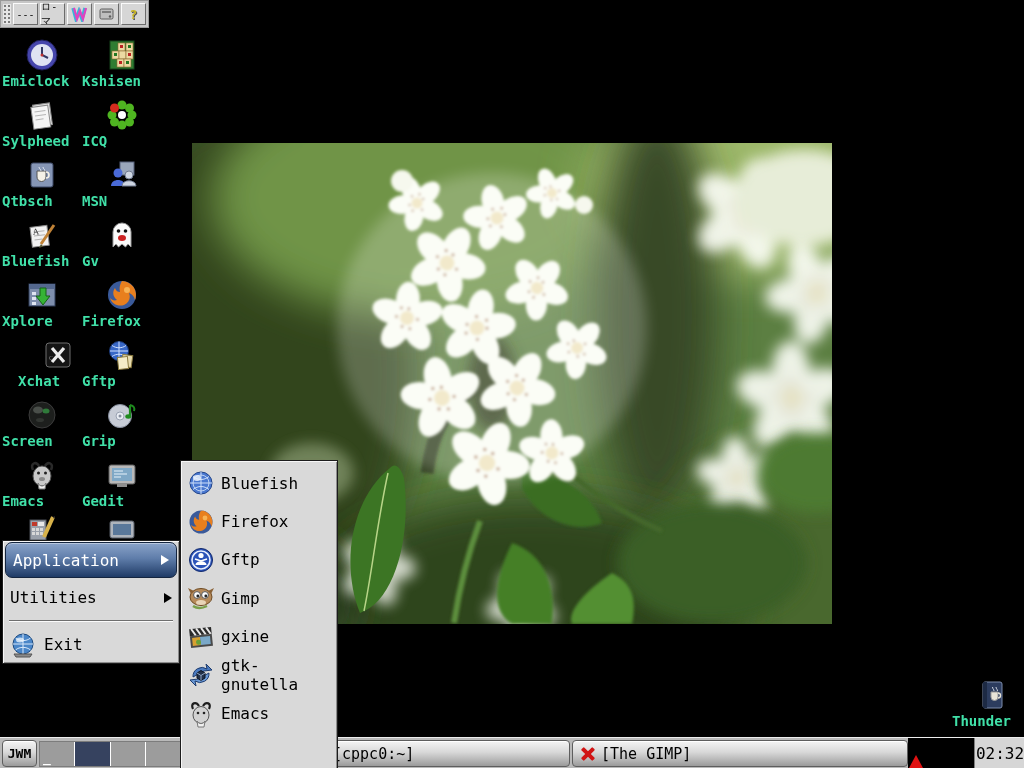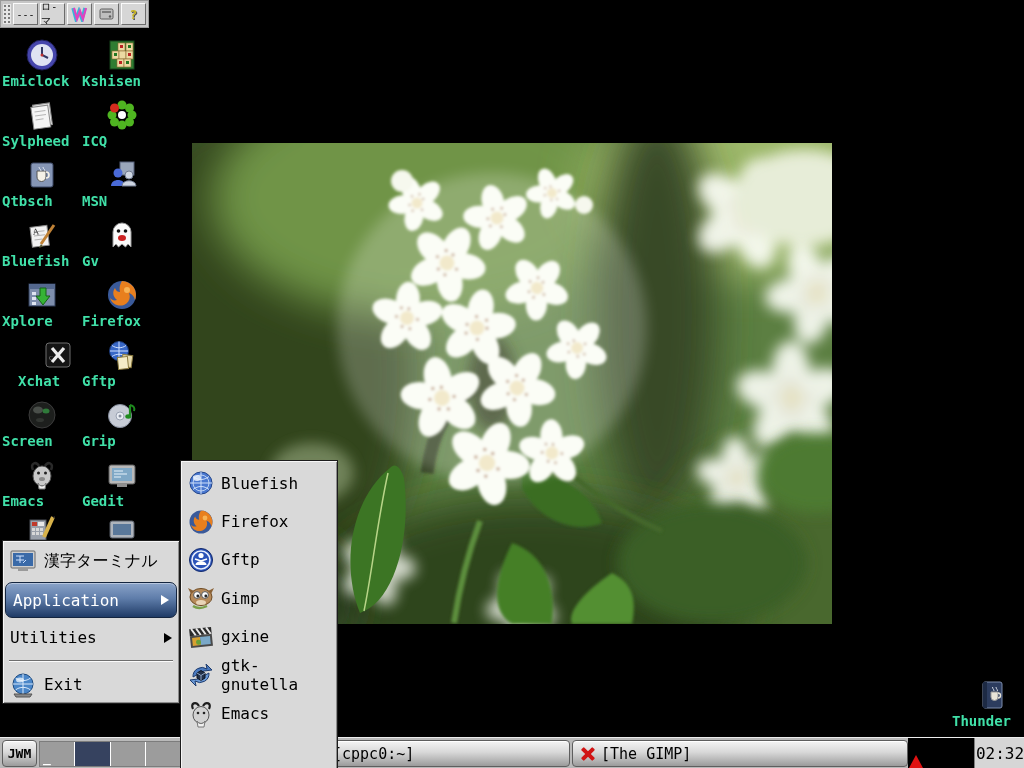--- a/index.html
+++ b/index.html
@@ -413,31 +413,20 @@
         <rect x="8" y="4" width="4" height="26" fill="#1d2a44"></rect>
         <path d="M16,14 h7 v5 a3.5,3.5 0 0 1 -7,0 Z" fill="#e8e4d8" stroke="#999"></path>
         <path d="M23,15 a2.5,2.5 0 0 1 0,5" fill="none" stroke="#e8e4d8" stroke-width="1.4"></path>
         <path d="M17.5,9 c0,2 1.5,2 1.5,4 M21,9 c0,2 1.5,2 1.5,4" stroke="#cfd4de" fill="none"></path>
       </svg>
   </div>
   <span class="lb">Thunder</span>
 </div>
 
 <div class="menu" style="left:2px;top:540px;width:176px;">
-  <div class="mi" style="height:40px">
-    <span class="micon">
-      <svg width="26" height="26">
-          <rect x="1" y="3" width="24" height="17" rx="1" fill="#cfcfcf" stroke="#6a6a6a"></rect>
-          <rect x="3" y="5" width="20" height="13" fill="#3a6aa8"></rect>
-          <path d="M6,8 h8 M10,8 v7 M6,12 h8 M13,15 l3,-3" stroke="#cfe2ff" stroke-width="1"></path>
-          <rect x="8" y="20" width="10" height="3" fill="#9a9a9a"></rect>
-        </svg>
-    </span>
-    <span>漢字ターミナル</span>
-  </div>
   <div class="mi sel">
     <span>Application</span>
     <span class="arrow"></span>
   </div>
   <div class="mi">
     <span>Utilities</span>
     <span class="arrow"></span>
   </div>
   <div class="msep"></div>
   <div class="mi">

